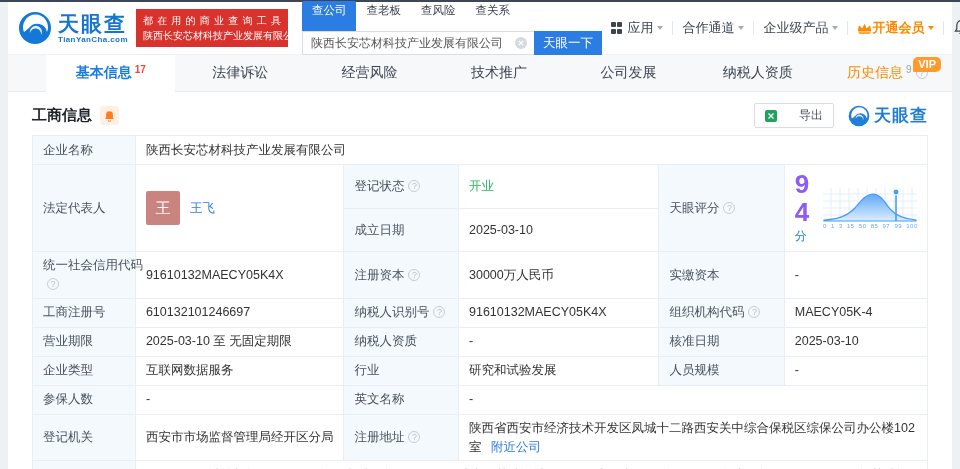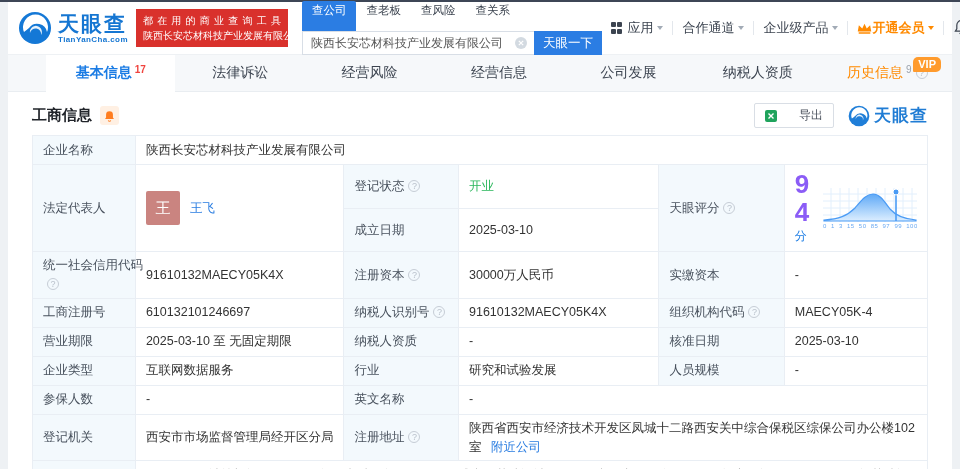--- a/index.html
+++ b/index.html
@@ -165,21 +165,21 @@
       <span>基本信息</span>
         <span class="count">17</span>
     </div>
     <div class="tab">
         <span>法律诉讼</span>
       </div>
     <div class="tab">
         <span>经营风险</span>
       </div>
     <div class="tab">
-        <span>经营信息</span>
+        <span>技术推广</span>
       </div>
     <div class="tab">
         <span>公司发展</span>
       </div>
     <div class="tab">
         <span>纳税人资质</span>
       </div>
     <div class="tab history">
       <span>历史信息</span>
         <span class="count">9</span>

